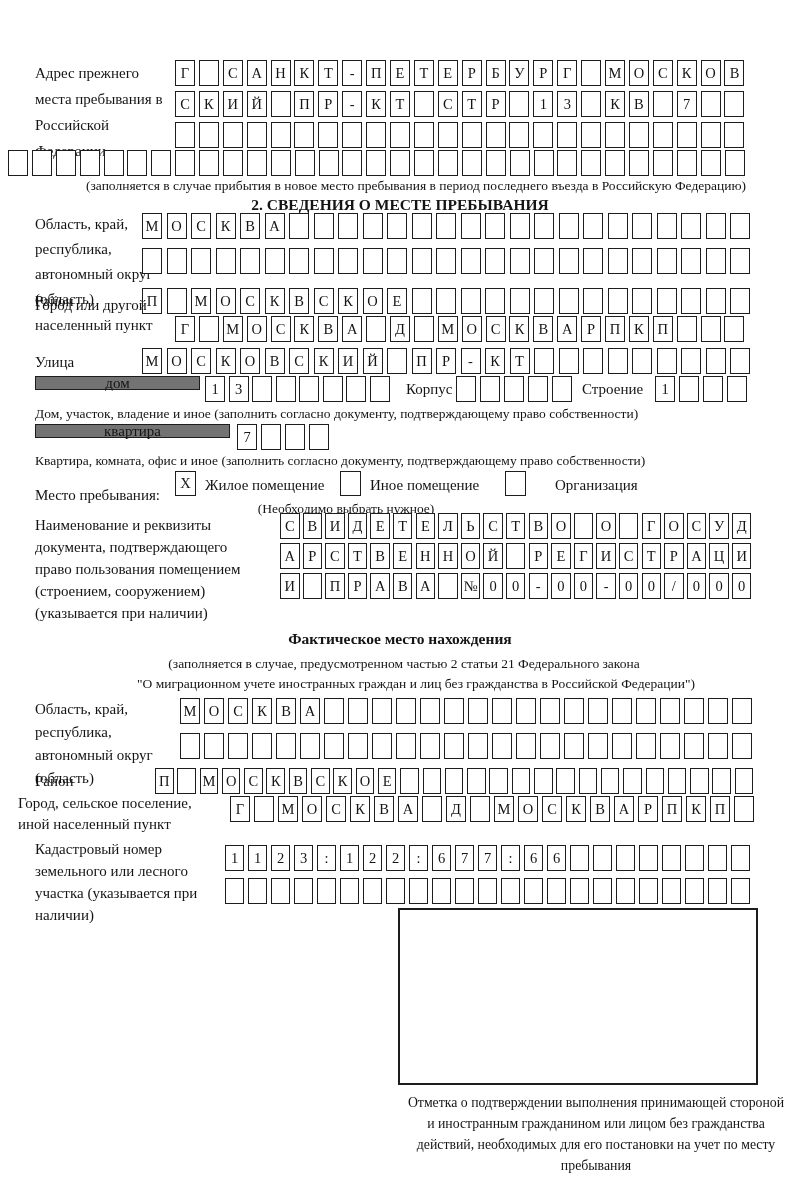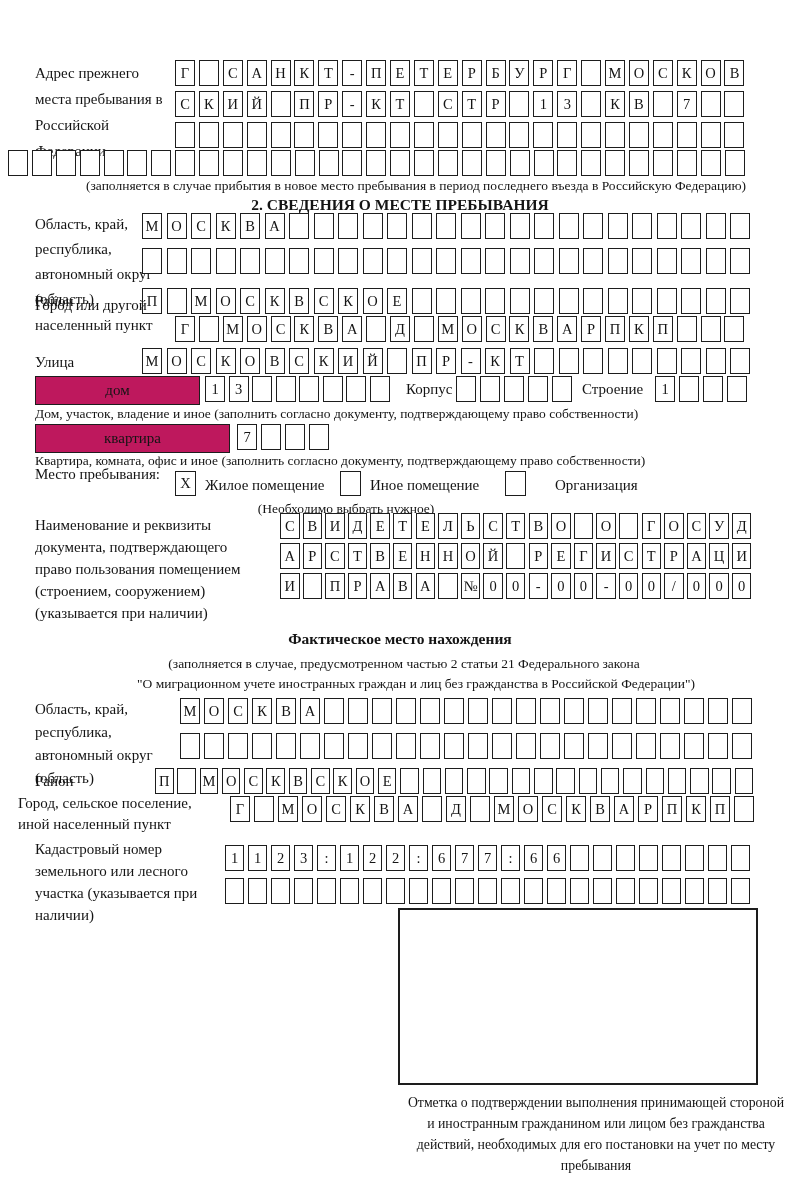--- a/index.html
+++ b/index.html
@@ -17,23 +17,23 @@
   .grid{display:flex;gap:var(--gap,4px);}
   .grid .cell{
     flex:0 0 var(--cw,20px);
     width:var(--cw,20px);height:26px;
     border:1.6px solid #1d1d1d;
     display:flex;align-items:center;justify-content:center;
     font-size:14.5px;font-family:"Liberation Serif","DejaVu Serif",serif;
     box-sizing:border-box;background:#fff;
   }
   .widebox{
-    border:1.6px solid #1d1d1d;box-sizing:border-box;height:29px;
+    border:1.6px solid #1d1d1d;box-sizing:border-box;height:14px;
     display:flex;align-items:center;justify-content:center;
-    font-size:15px;background:#be185d;
+    font-size:15px;background:#737373;
   }
   .chk{
     width:21px;height:25px;border:1.6px solid #1d1d1d;box-sizing:border-box;
     display:inline-flex;align-items:center;justify-content:center;
     font-size:14.5px;vertical-align:middle;background:#fff;
   }
   .center{text-align:center;margin-left:16px;}
   .stampbox{border:2px solid #1d1d1d;box-sizing:border-box;background:#fff;}
 </style>
 </head>
@@ -330,21 +330,21 @@
 
   <div class="abs widebox" style="top:424px;left:35px;width:195px;">квартира</div>
   <div class="abs grid" style="top:424px;left:237px;--cw:20px;--gap:4px;">
       <span class="cell">7</span>
       <span class="cell"></span>
       <span class="cell"></span>
       <span class="cell"></span>
     </div>
   <div class="abs cap" style="top:453px;left:35px;">Квартира, комната, офис и иное (заполнить согласно документу, подтверждающему право собственности)</div>
 
-  <div class="abs lbl" style="top:462px;left:35px;text-align:center;">Место пребывания:</div>
+  <div class="abs lbl" style="top:483px;left:35px;text-align:center;">Место пребывания:</div>
   <span class="abs chk" style="top:471px;left:175px;">X</span>
   <div class="abs lbl" style="top:473px;left:205px;">Жилое помещение</div>
   <span class="abs chk" style="top:471px;left:340px;"></span>
   <div class="abs lbl" style="top:473px;left:370px;">Иное помещение</div>
   <span class="abs chk" style="top:471px;left:505px;"></span>
   <div class="abs lbl" style="top:473px;left:555px;">Организация</div>
   <div class="abs lbl" style="top:514px;left:35px;width:232px;line-height:22px;">Наименование и реквизиты документа, подтверждающего право пользования помещением (строением, сооружением) (указывается при наличии)</div>
 
   <div class="abs cap center" style="top:501px;left:160px;width:340px;">(Необходимо выбрать нужное)</div>
   <div class="abs grid" style="top:513px;left:280px;--cw:19.5px;--gap:3.1px;">

